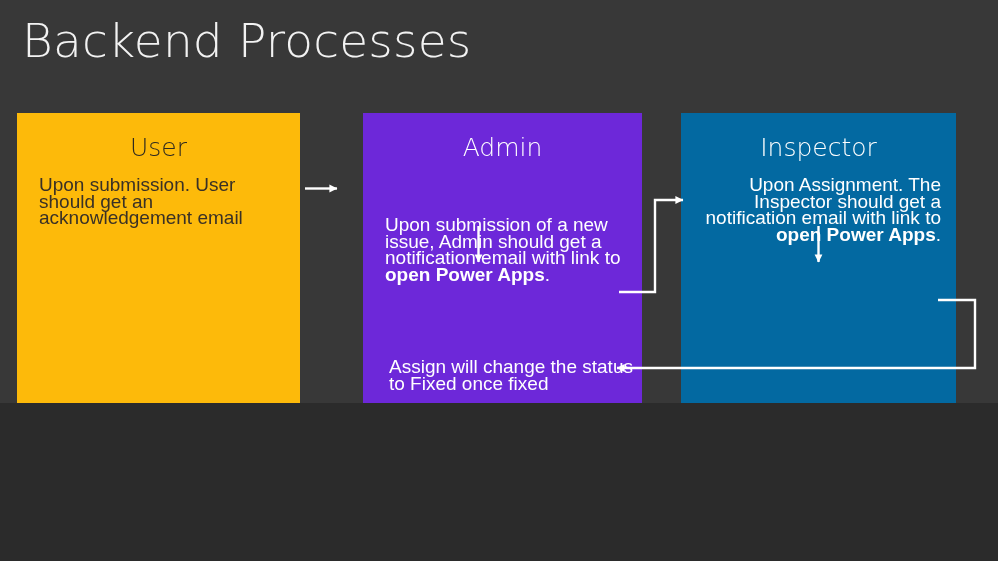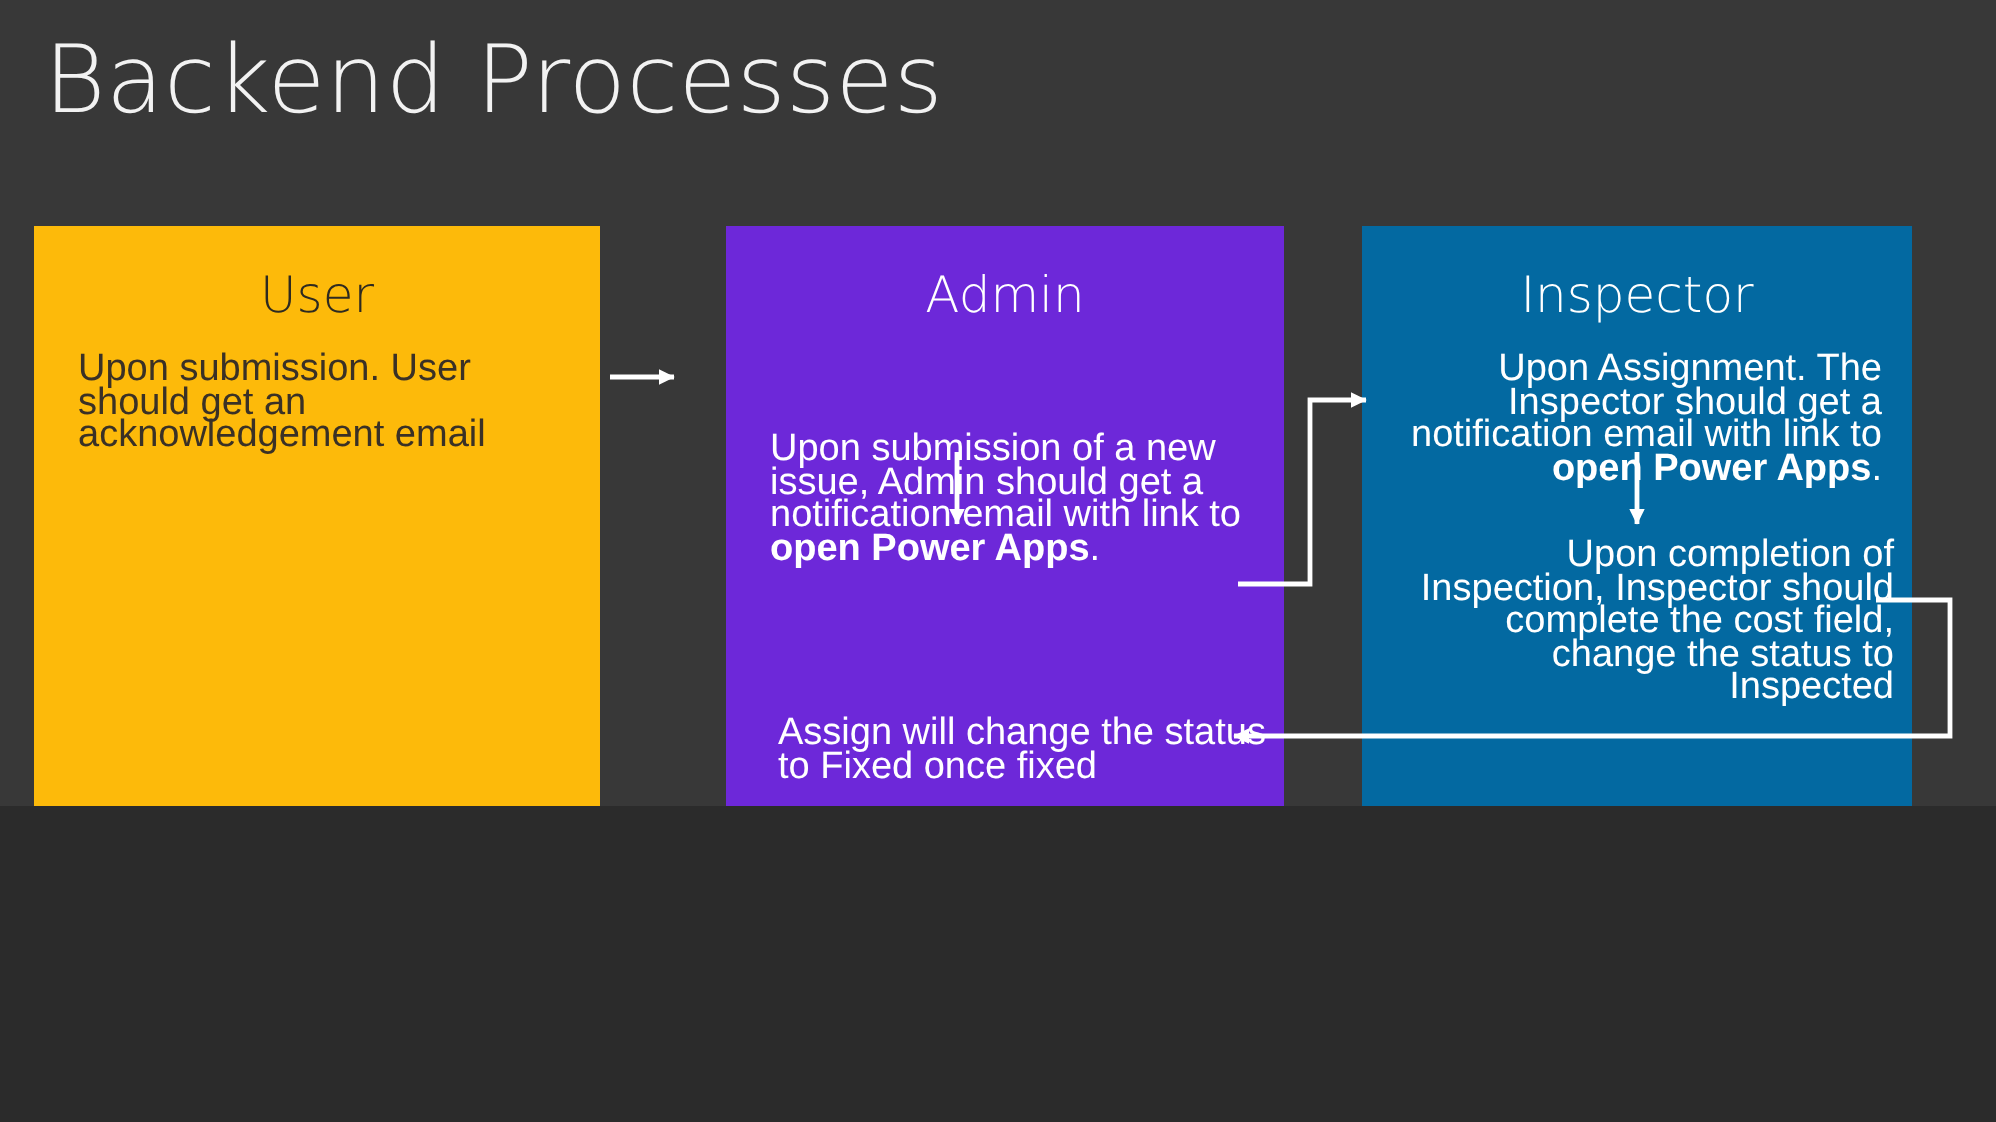--- a/index.html
+++ b/index.html
@@ -109,21 +109,20 @@
     <div class="note note-admin-3">Assign will change the status to Fixed once fixed</div>
   </div>
 
   <div class="lane lane-inspector">
     <div class="lane-title">Inspector</div>
 
     <div class="note note-insp-1">
       <span>Upon Assignment. The Inspector should get a notification email with link to </span><b>open Power Apps</b><span>.</span>
     </div>
 
-    <div class="note note-insp-2">Upon completion of Inspection, Inspector should complete the cost field, change the status to Inspected</div>
   </div>
 
   <svg id="connectors" viewBox="0 0 998 561">
     <defs>
       <marker id="arrowR" markerWidth="9" markerHeight="9" refX="7.6" refY="4.5" orient="auto" markerUnits="userSpaceOnUse">
         <path d="M0,0.6 L8,4.5 L0,8.4 z" fill="#ffffff"></path>
       </marker>
     </defs>
 
     <g>

